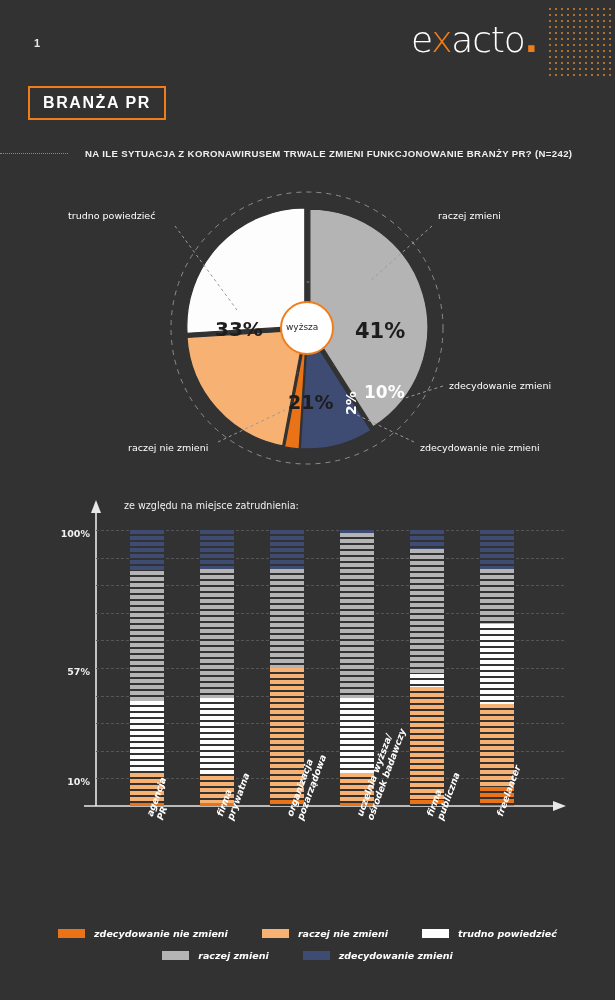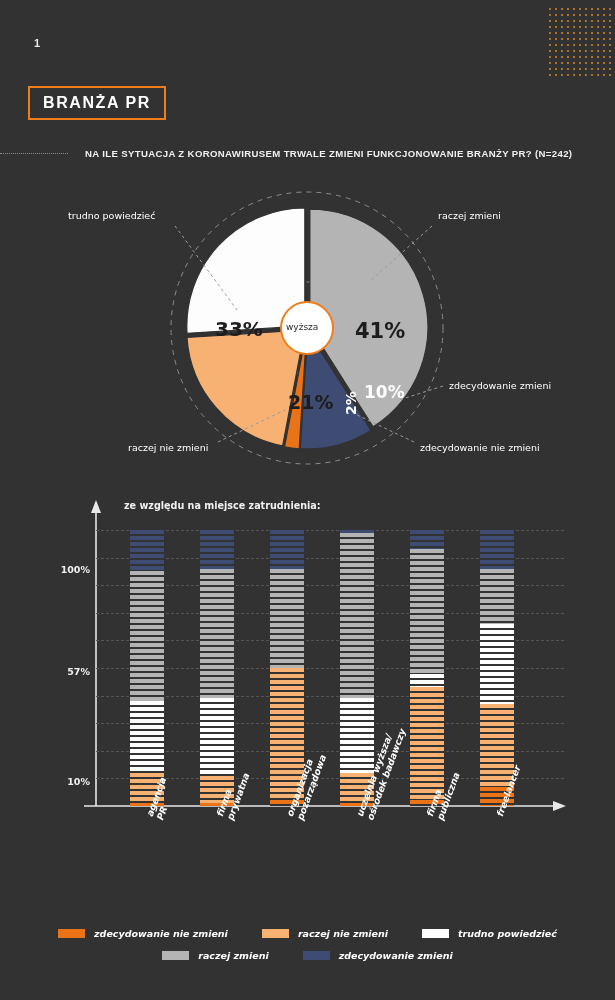--- a/index.html
+++ b/index.html
@@ -151,21 +151,21 @@
     left: 0px;
     top: 488px;
     width: 615px;
     height: 440px;
   }
   .bars-caption {
     position: absolute;
     left: 124px;
     top: 12px;
     font-size: 9.6px;
-    font-weight: bold;
+    font-weight: normal;
     color: #f0f0f0;
     font-family: "DejaVu Sans", sans-serif;
     white-space: nowrap;
   }
   .ytick {
     position: absolute;
     right: 0;
     font-size: 9.5px;
     font-weight: bold;
     color: #efefef;
@@ -234,20 +234,21 @@
 </style>
 </head>
 <body>
 
 <div id="page">
 
   <div class="page-number">1</div>
 
   <div class="dot-grid"></div>
 
+  <div class="logo"><span>e</span><span class="lx">x</span><span>acto</span><span class="ldot">.</span></div>
 
   <div class="title-bar">
     <div class="title-left">BRANŻA PR</div>
   </div>
 
   <div class="subtitle-row">
     <div class="sub-leader"></div>
     <div class="subtitle-text">NA ILE SYTUACJA Z KORONAWIRUSEM TRWALE ZMIENI FUNKCJONOWANIE BRANŻY PR? (N=242)</div>
   </div>
 
@@ -302,21 +303,21 @@
         <div class="gridline" style="top: 97.2px;"></div>
         <div class="gridline" style="top: 124.8px;"></div>
         <div class="gridline" style="top: 152.4px;"></div>
         <div class="gridline" style="top: 180px;"></div>
         <div class="gridline" style="top: 207.6px;"></div>
         <div class="gridline" style="top: 235.2px;"></div>
         <div class="gridline" style="top: 262.8px;"></div>
         <div class="gridline" style="top: 290.4px;"></div>
       </div>
     <div id="yticks">
-        <div class="ytick-box" style="top: 35px; margin-top: 36px;"><span class="ytick" style="position: static;">100%</span></div>
+        <div class="ytick-box" style="top: 35px;"><span class="ytick" style="position: static;">100%</span></div>
         <div class="ytick-box" style="top: 173px;"><span class="ytick" style="position: static;">57%</span></div>
         <div class="ytick-box" style="top: 283.4px;"><span class="ytick" style="position: static;">10%</span></div>
       </div>
     <div id="bar-columns">
         <div class="bar-col" style="left: 130px; height: 276px; bottom: 122px; display: flex; flex-direction: column-reverse;">
           <div class="bar-seg" style="height: 2.76px; background: repeating-linear-gradient(rgb(234, 115, 23) 0px, rgb(234, 115, 23) 4px, rgb(50, 50, 50) 4px, rgb(50, 50, 50) 6px);"></div>
           <div class="bar-seg" style="height: 30.36px; background: repeating-linear-gradient(rgb(247, 178, 115) 0px, rgb(247, 178, 115) 4px, rgb(50, 50, 50) 4px, rgb(50, 50, 50) 6px);"></div>
           <div class="bar-seg" style="height: 71.76px; background: repeating-linear-gradient(rgb(253, 253, 253) 0px, rgb(253, 253, 253) 4px, rgb(50, 50, 50) 4px, rgb(50, 50, 50) 6px);"></div>
           <div class="bar-seg" style="height: 129.72px; background: repeating-linear-gradient(rgb(180, 180, 180) 0px, rgb(180, 180, 180) 4px, rgb(50, 50, 50) 4px, rgb(50, 50, 50) 6px);"></div>
           <div class="bar-seg" style="height: 41.4px; background: repeating-linear-gradient(rgb(62, 75, 114) 0px, rgb(62, 75, 114) 4px, rgb(50, 50, 50) 4px, rgb(50, 50, 50) 6px);"></div>

